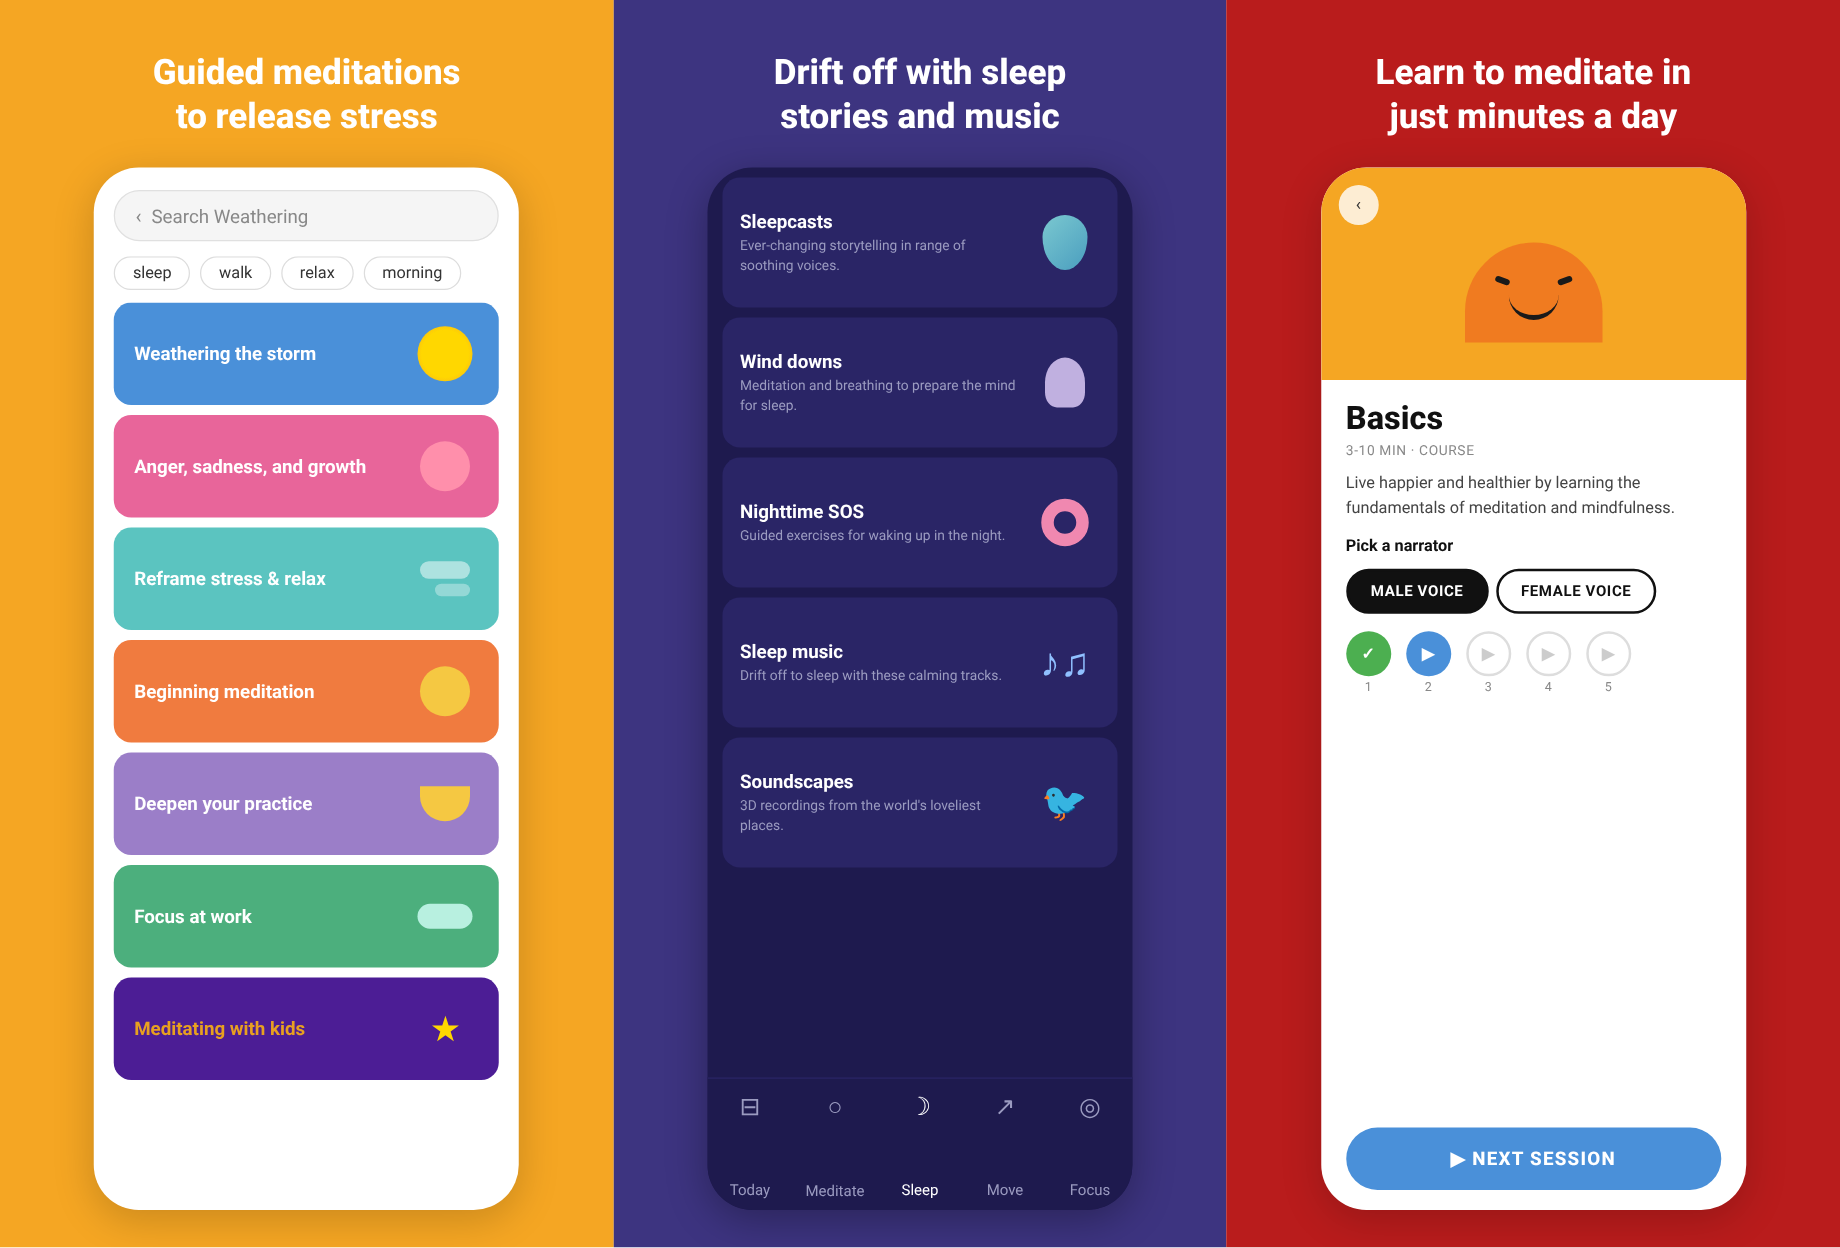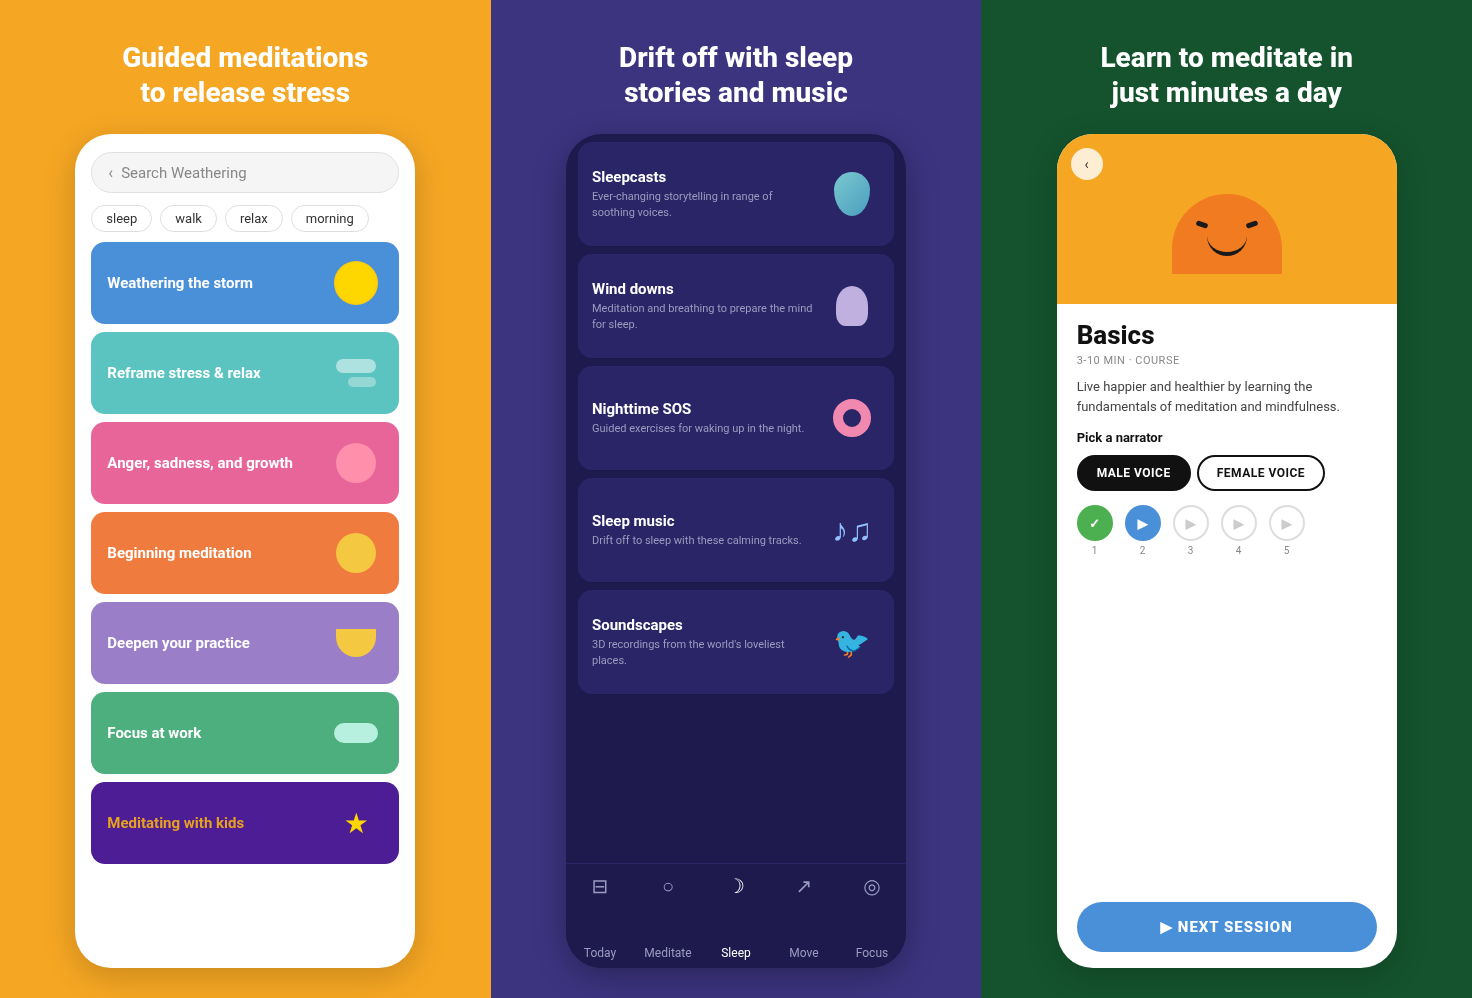--- a/index.html
+++ b/index.html
@@ -16,21 +16,21 @@
     .panel {
       flex: 1;
       height: 100%;
       padding: 40px 30px 30px 30px;
       display: flex;
       flex-direction: column;
       align-items: center;
     }
     .panel-1 { background: #F5A623; }
     .panel-2 { background: #3D3480; }
-    .panel-3 { background: #14532d; }
+    .panel-3 { background: #b91c1c; }
 
     .panel-title {
       color: white;
       font-size: 28px;
       font-weight: 800;
       text-align: center;
       margin-bottom: 24px;
       line-height: 1.25;
     }
 
@@ -448,37 +448,37 @@
 
     <div class="meditation-list">
 
       <div class="med-card card-blue">
         <span class="med-card-title">Weathering the storm</span>
         <div class="med-card-icon">
           <div class="sun-icon"></div>
         </div>
       </div>
 
+      <div class="med-card card-pink">
+        <span class="med-card-title">Anger, sadness, and growth</span>
+        <div class="med-card-icon">
+          <div class="shape-circle-pink"></div>
+        </div>
+      </div>
+
       <div class="med-card card-teal">
         <span class="med-card-title">Reframe stress &amp; relax</span>
         <div class="med-card-icon">
           <div class="cloud-deco">
               <div class="cloud-w"></div>
               <div class="cloud-s"></div>
             </div>
         </div>
       </div>
 
-      <div class="med-card card-pink">
-        <span class="med-card-title">Anger, sadness, and growth</span>
-        <div class="med-card-icon">
-          <div class="shape-circle-pink"></div>
-        </div>
-      </div>
-
       <div class="med-card card-orange">
         <span class="med-card-title">Beginning meditation</span>
         <div class="med-card-icon">
           <div style="width:40px;height:40px;border-radius:50%;background:#F5C842;"></div>
         </div>
       </div>
 
       <div class="med-card card-purple">
         <span class="med-card-title">Deepen your practice</span>
         <div class="med-card-icon">

